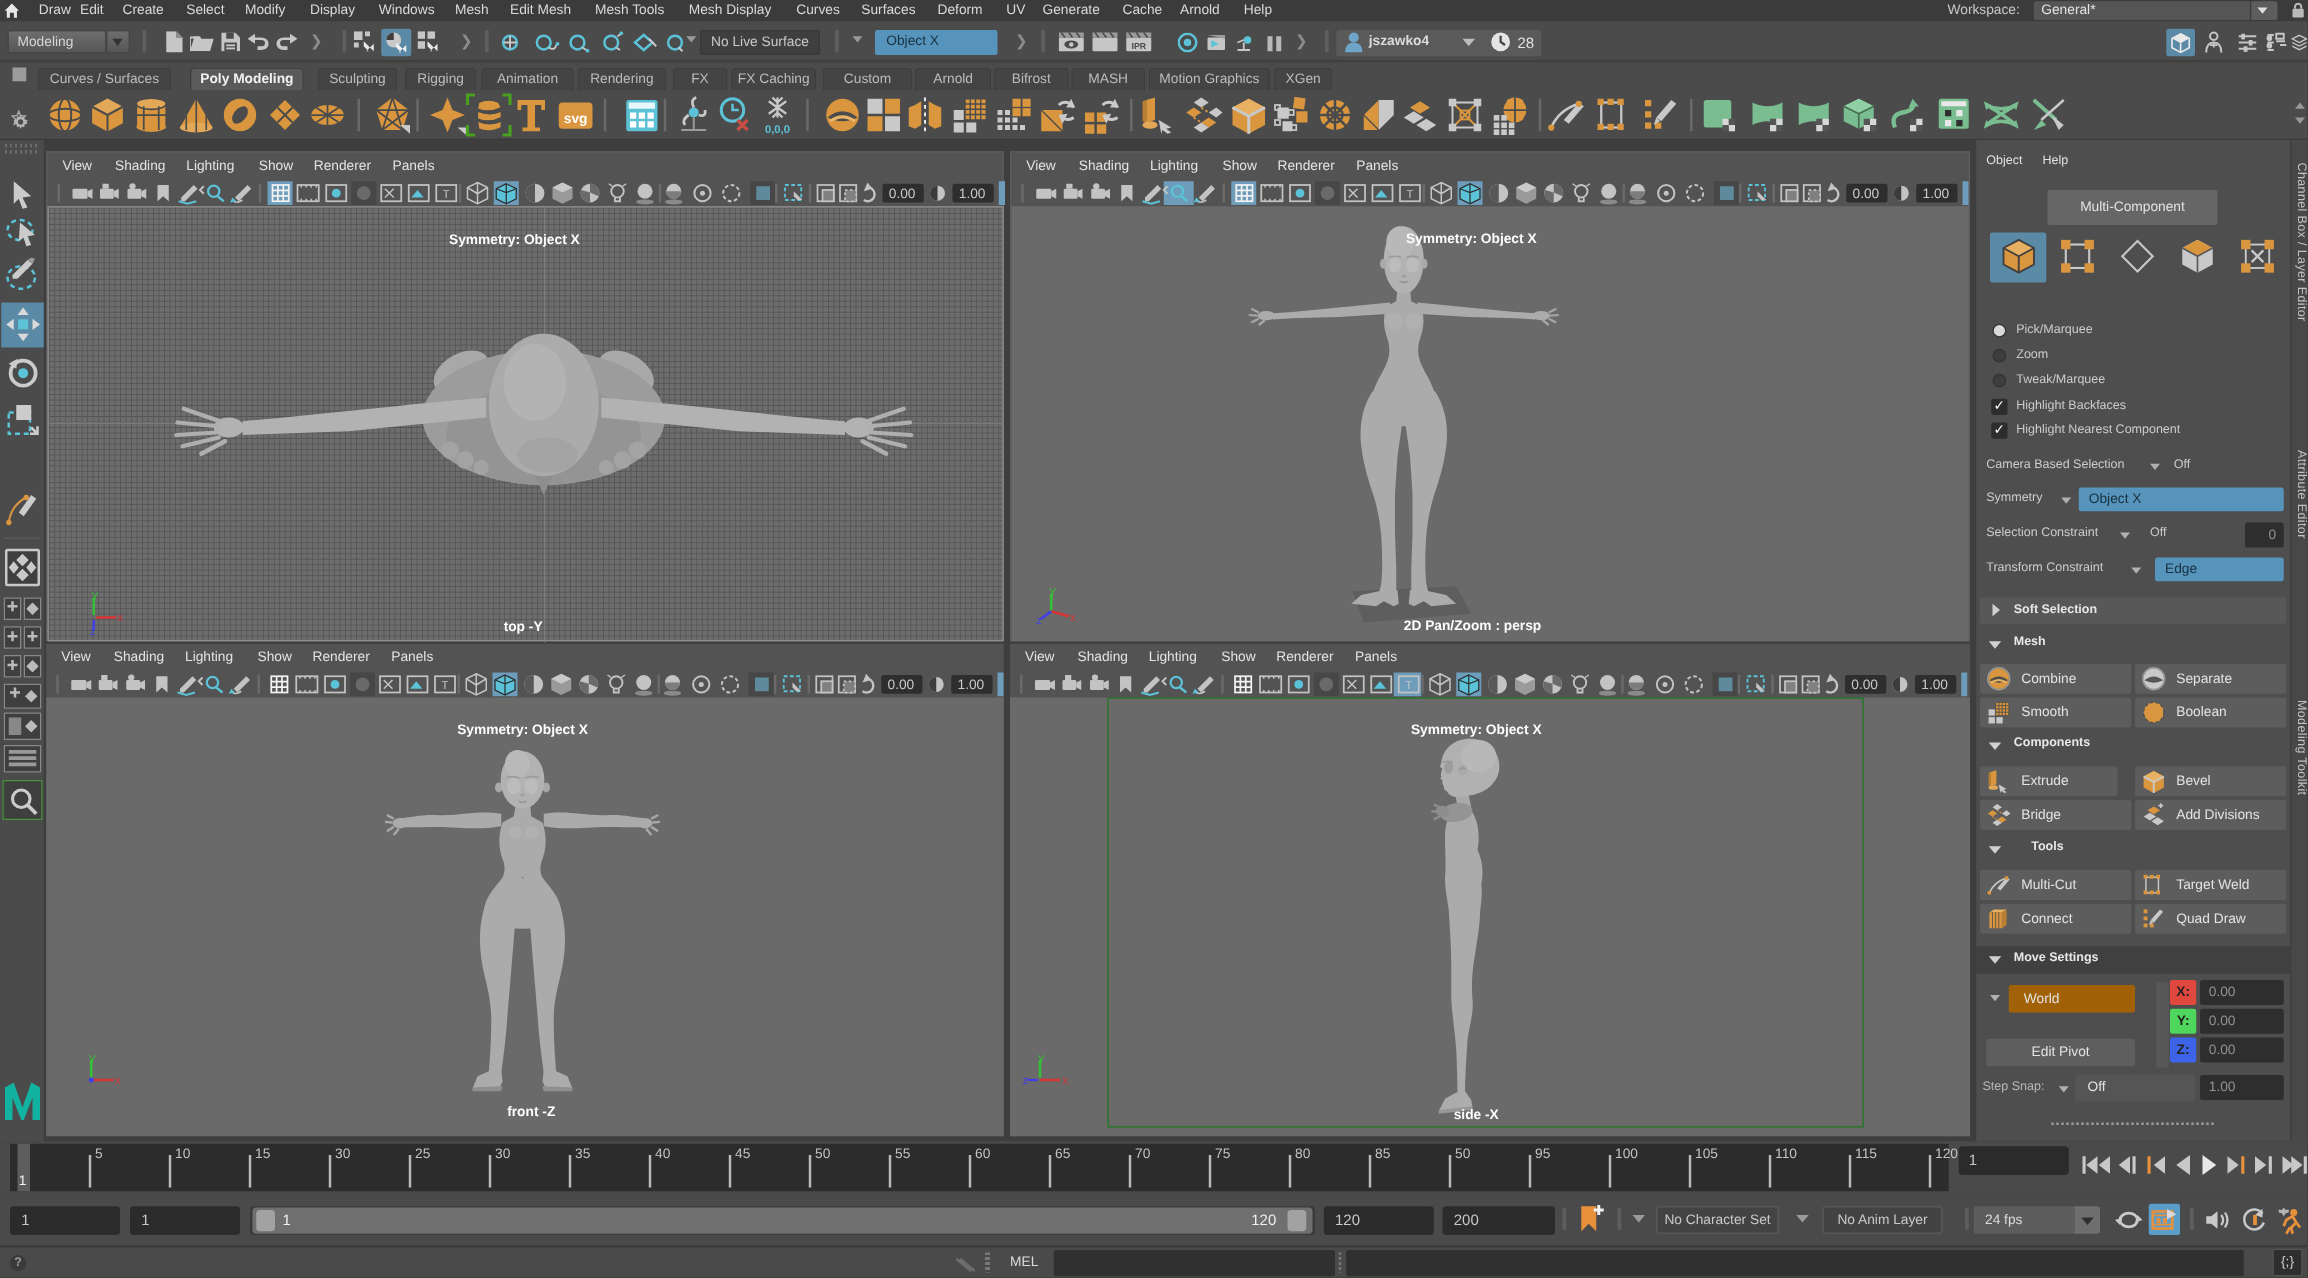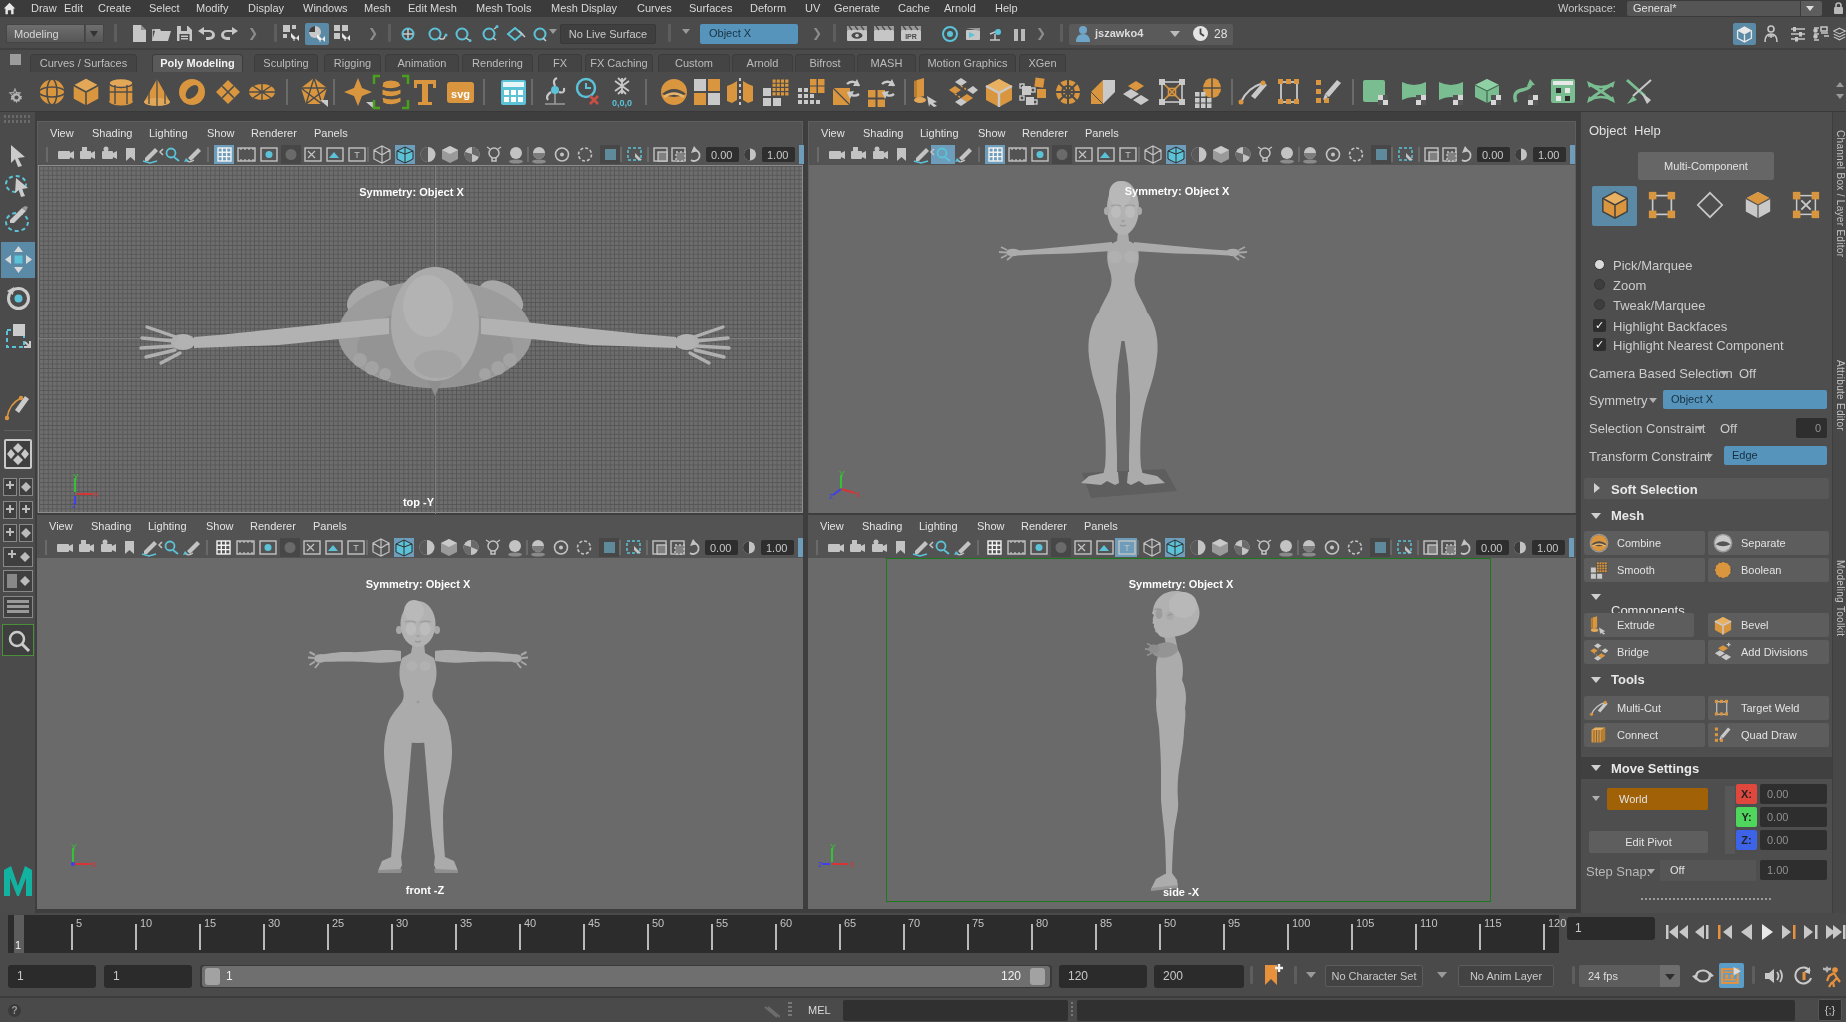--- a/index.html
+++ b/index.html
@@ -35,21 +35,21 @@
     linear-gradient(90deg, #565656 1px, transparent 1px);
   background-size:4.4px 4.4px; }
 .vlab { position:absolute; color:#fdfdfd; font-size:11px; font-weight:bold; white-space:nowrap; }
 
 #rightpanel { position:absolute; left:1581px; top:112px; width:251px; height:801px; background:#4e4e4e; color:#cccccc; font-size:11px; }
 #sidetabs { position:absolute; left:1833px; top:112px; width:13px; height:801px; background:#484848; }
 .vtab { position:absolute; left:1px; width:12px; color:#c2c2c2; font-size:10px; writing-mode:vertical-rl; letter-spacing:.3px; }
 .rbtn { position:absolute; background:#5d5d5d; border-radius:2px; color:#e3e3e3; font-size:11px; height:24px; line-height:24px; }
 .rfield { position:absolute; background:#2e2e2e; border-radius:2px; color:#919191; font-size:11px; line-height:20px; height:20px; padding-left:7px; }
 .bluefield { position:absolute; background:#5794bc; border-radius:2px; color:#16303f; font-size:11px; line-height:19px; height:19px; padding-left:8px; }
-.rlabel { position:absolute; color:#cccccc; font-size:13px; white-space:nowrap; }
+.rlabel { position:absolute; color:#cccccc; font-size:10px; white-space:nowrap; }
 
 #timeline { position:absolute; left:0; top:913px; width:1846px; height:42px; background:#4a4a4a; }
 #timestrip { position:absolute; left:8px; top:2px; width:1551px; height:38px; background:#2c2c2c; }
 .tick { position:absolute; bottom:3px; width:2px; height:26px; background:#b9b9b9; }
 .ticknum { position:absolute; top:2px; font-size:11px; color:#c3c3c3; }
 #range { position:absolute; left:0; top:955px; width:1846px; height:41px; background:#4a4a4a; }
 .dfield { position:absolute; background:#2b2b2b; border-radius:3px; color:#c9c9c9; font-size:12px; }
 .gbtn { position:absolute; background:#434343; border:1px solid #5c5c5c; border-radius:2px; color:#c9c9c9; font-size:11px; text-align:center; }
 #cmd { position:absolute; left:0; top:996px; width:1846px; height:26px; background:#4a4a4a; border-top:2px solid #3c3c3c; }
 .ic { position:absolute; }
@@ -1031,20 +1031,21 @@
       <ellipse cx="297.5" cy="46" rx="2.5" ry="4" fill="#a9a9a9"></ellipse>
       <ellipse cx="330.5" cy="46" rx="2.5" ry="4" fill="#a9a9a9"></ellipse>
       <ellipse cx="311" cy="29" rx="11" ry="13" fill="#b8b8b8"></ellipse>
       <ellipse cx="307" cy="47" rx="5" ry="6" fill="#bcbcbc"></ellipse>
           <ellipse cx="321" cy="47" rx="5" ry="6" fill="#bcbcbc"></ellipse>
       <path d="M302 41 Q307 39 312 41 M316 41 Q321 39 326 41" stroke="#9a9a9a" stroke-width="1.2" fill="none"></path>
       <path d="M311 60 Q314 62 317 60" stroke="#949494" stroke-width="1.4" fill="none"></path>
       <ellipse cx="314" cy="56" rx="2" ry="1.2" fill="#a0a0a0"></ellipse>
     </svg>
     <div class="vlab" style="left:-30px;right:0;top:20px;text-align:center;">Symmetry: Object X</div>
+    <div class="vlab" style="left:-28px;right:0;top:330px;text-align:center;">2D Pan/Zoom : persp</div>
     <svg class="abs" style="left:20px;top:304px" width="36" height="36" viewBox="0 0 36 36">
       <path d="M12 20 12 6" stroke="#35c135" stroke-width="2"></path>
           <text x="10" y="8" font-size="9" fill="#35c135" font-family="Liberation Sans">Y</text>
       <path d="M12 20 26 24" stroke="#d83434" stroke-width="2"></path>
           <text x="27" y="28" font-size="9" fill="#d83434" font-family="Liberation Sans">x</text>
       <path d="M12 20 4 26" stroke="#4040e8" stroke-width="2"></path>
           <text x="0" y="30" font-size="9" fill="#4040e8" font-family="Liberation Sans">z</text>
     </svg>
   </div>
 </div>
@@ -1230,21 +1231,21 @@
           <use href="#s-smoothg"></use>
         </svg>
     <span style="margin-left:33px">Smooth</span></div>
   <div class="rbtn" style="left:127px;top:446px;width:121px;">
     <svg style="position:absolute;left:5px;top:2px" width="20" height="20" viewBox="0 0 32 32">
           <circle cx="16" cy="16" r="13" fill="#d9963f"></circle>
           <circle cx="16" cy="16" r="13" fill="none" stroke="#4b4b4b" stroke-width="1.5" stroke-dasharray="4 3"></circle>
         </svg>
     <span style="margin-left:33px">Boolean</span></div>
   <div class="abs" style="left:10px;top:482px;width:0;height:0;border:5px solid transparent;border-top:6px solid #d0d0d0;"></div>
-  <span class="rlabel" style="left:30px;top:491px;font-weight:normal;color:#e8e8e8">Components</span>
+  <span class="rlabel" style="left:30px;top:477px;font-weight:bold;color:#e8e8e8">Components</span>
   <div class="rbtn" style="left:3px;top:501px;width:110px;">
     <svg style="position:absolute;left:5px;top:2px" width="20" height="20" viewBox="0 0 32 32">
           <use href="#s-extr"></use>
         </svg>
     <span style="margin-left:33px">Extrude</span></div>
   <div class="rbtn" style="left:127px;top:501px;width:121px;">
     <svg style="position:absolute;left:5px;top:2px" width="20" height="20" viewBox="0 0 32 32">
           <use href="#s-bevel"></use>
         </svg>
     <span style="margin-left:33px">Bevel</span></div>
@@ -1253,21 +1254,21 @@
           <use href="#s-bridge"></use>
         </svg>
     <span style="margin-left:33px">Bridge</span></div>
   <div class="rbtn" style="left:127px;top:528px;width:121px;">
     <svg style="position:absolute;left:5px;top:2px" width="20" height="20" viewBox="0 0 32 32">
           <use href="#s-flat"></use>
           <path d="M22 4 28 4 M25 1 25 7" stroke="#c9c9c9" stroke-width="2"></path>
         </svg>
     <span style="margin-left:33px">Add Divisions</span></div>
   <div class="abs" style="left:10px;top:565px;width:0;height:0;border:5px solid transparent;border-top:6px solid #d0d0d0;"></div>
-  <span class="rlabel" style="left:30px;top:560px;font-weight:bold;color:#e8e8e8">Tools</span>
+  <span class="rlabel" style="left:44px;top:560px;font-weight:bold;color:#e8e8e8">Tools</span>
   <div class="rbtn" style="left:3px;top:584px;width:121px;">
     <svg style="position:absolute;left:5px;top:2px" width="20" height="20" viewBox="0 0 32 32">
           <use href="#s-pen1"></use>
         </svg>
     <span style="margin-left:33px">Multi-Cut</span></div>
   <div class="rbtn" style="left:127px;top:584px;width:121px;">
     <svg style="position:absolute;left:5px;top:2px" width="20" height="20" viewBox="0 0 32 32">
           <use href="#s-pen2"></use>
         </svg>
     <span style="margin-left:33px">Target Weld</span></div>

